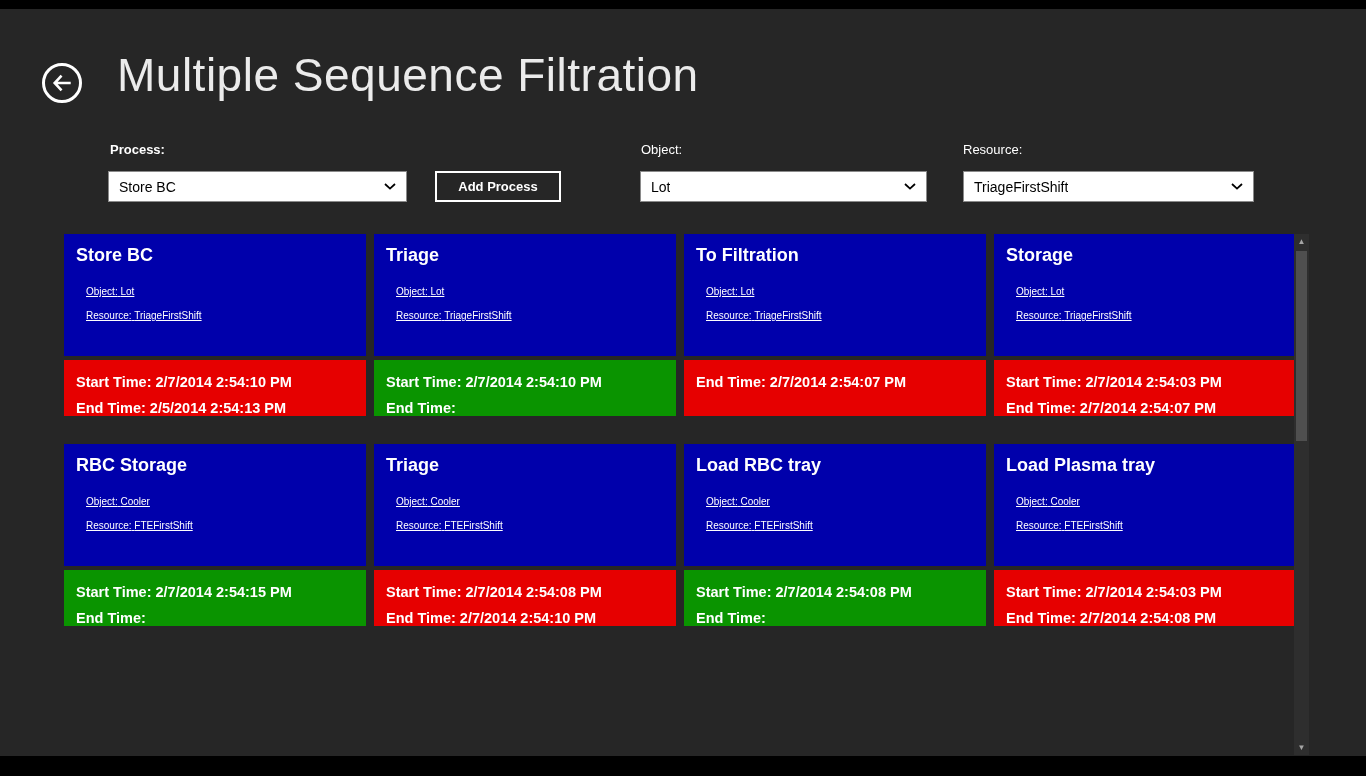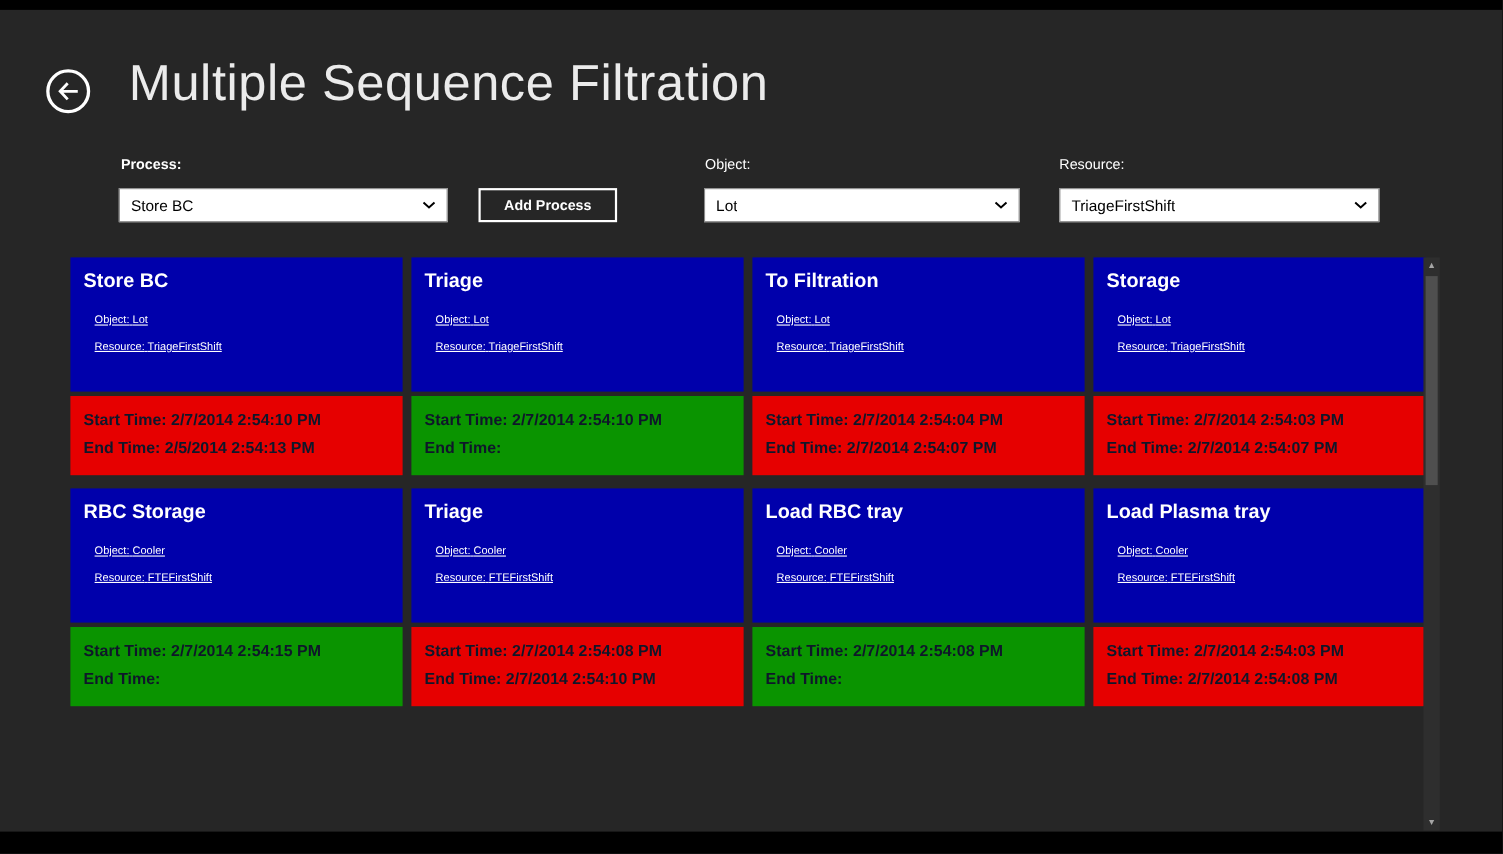--- a/index.html
+++ b/index.html
@@ -68,22 +68,22 @@
     height:122px;background:var(--card-blue);
     padding:11px 12px 0 12px;color:#ffffff;
   }
   .card-title{
     font-size:18px;font-weight:bold;margin-bottom:14px;white-space:nowrap;
   }
   .card-line{
     font-size:10px;padding-left:10px;line-height:24px;white-space:nowrap;text-decoration:underline;
   }
   .card-times{
-    height:72px;margin-top:4px;background:#e00000;
-    padding:9px 12px 0 12px;color:#0f172a;
+    height:56px;margin-top:4px;background:#e00000;
+    padding:9px 12px 0 12px;color:#ffffff;
   }
   .time-line{
     font-size:14.5px;font-weight:bold;line-height:26px;white-space:nowrap;
   }
   
   .scrollbar{
     position:absolute;left:1294px;top:234px;width:15px;height:521px;
     background:#2e2e2e;
   }
   .scroll-arrow{
@@ -201,24 +201,20 @@
         <span>Object:</span>
         <span>Lot</span>
       </div>
       <div class="card-line">
         <span>Resource:</span>
         <span>TriageFirstShift</span>
       </div>
     </div>
     <div class="card-times" style="background: rgb(230, 0, 0);">
       <div class="time-line">
-        <span>Start Time:</span>
-        <span>2/7/2014 2:54:04 PM</span>
-      </div>
-      <div class="time-line">
         <span>End Time:</span>
         <span>2/7/2014 2:54:07 PM</span>
       </div>
     </div>
   </div>
 
   <div class="card">
     <div class="card-header">
       <div class="card-title">Storage</div>
       <div class="card-line">

